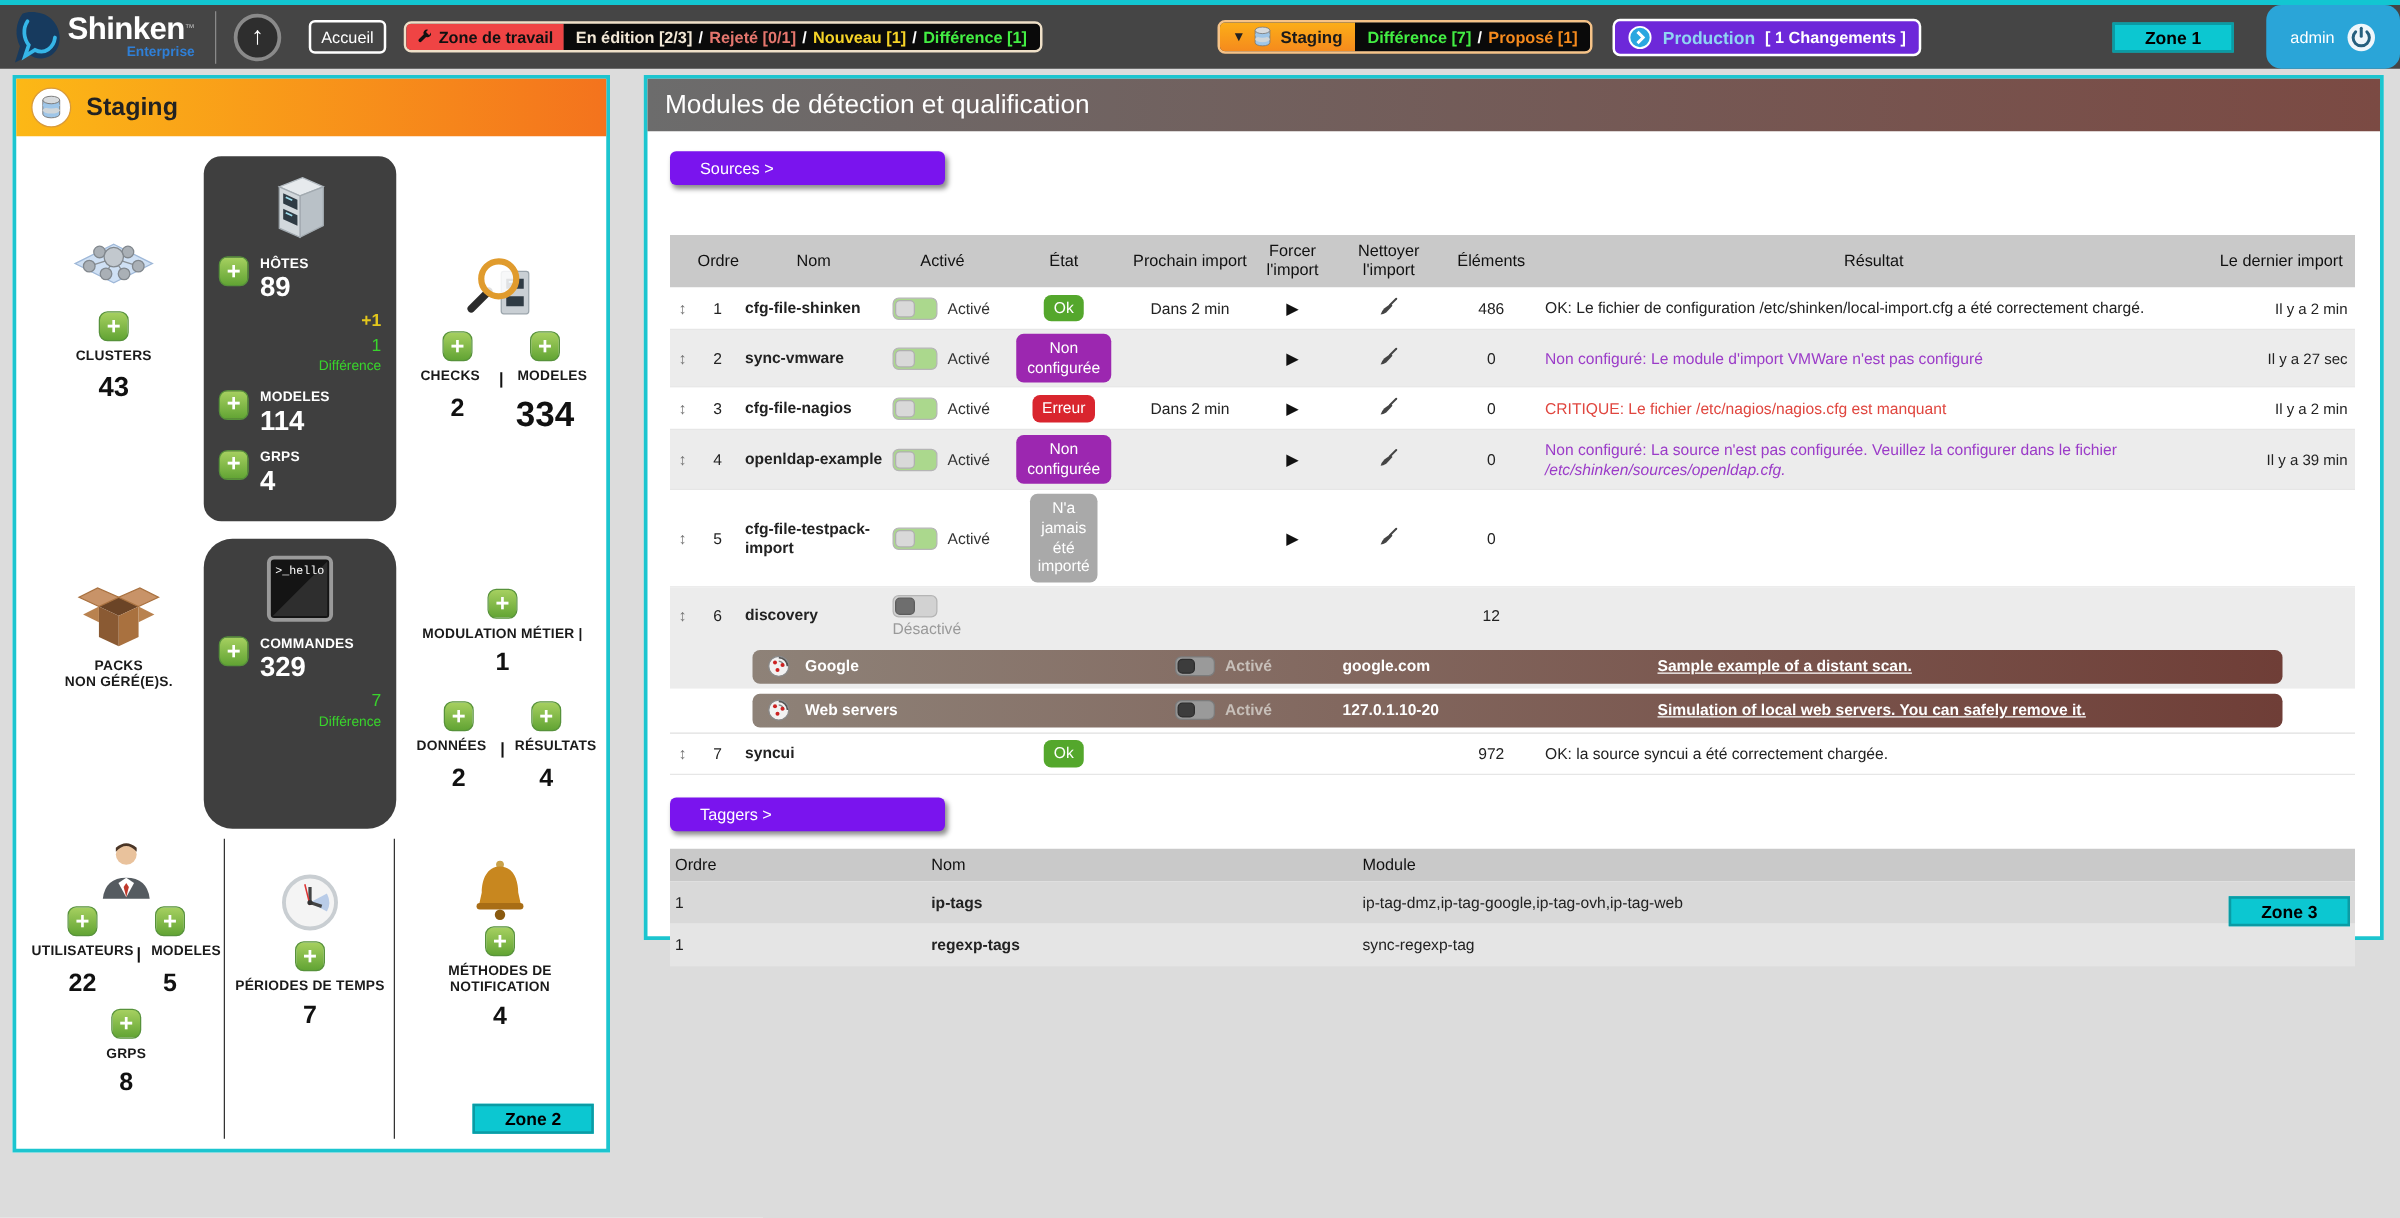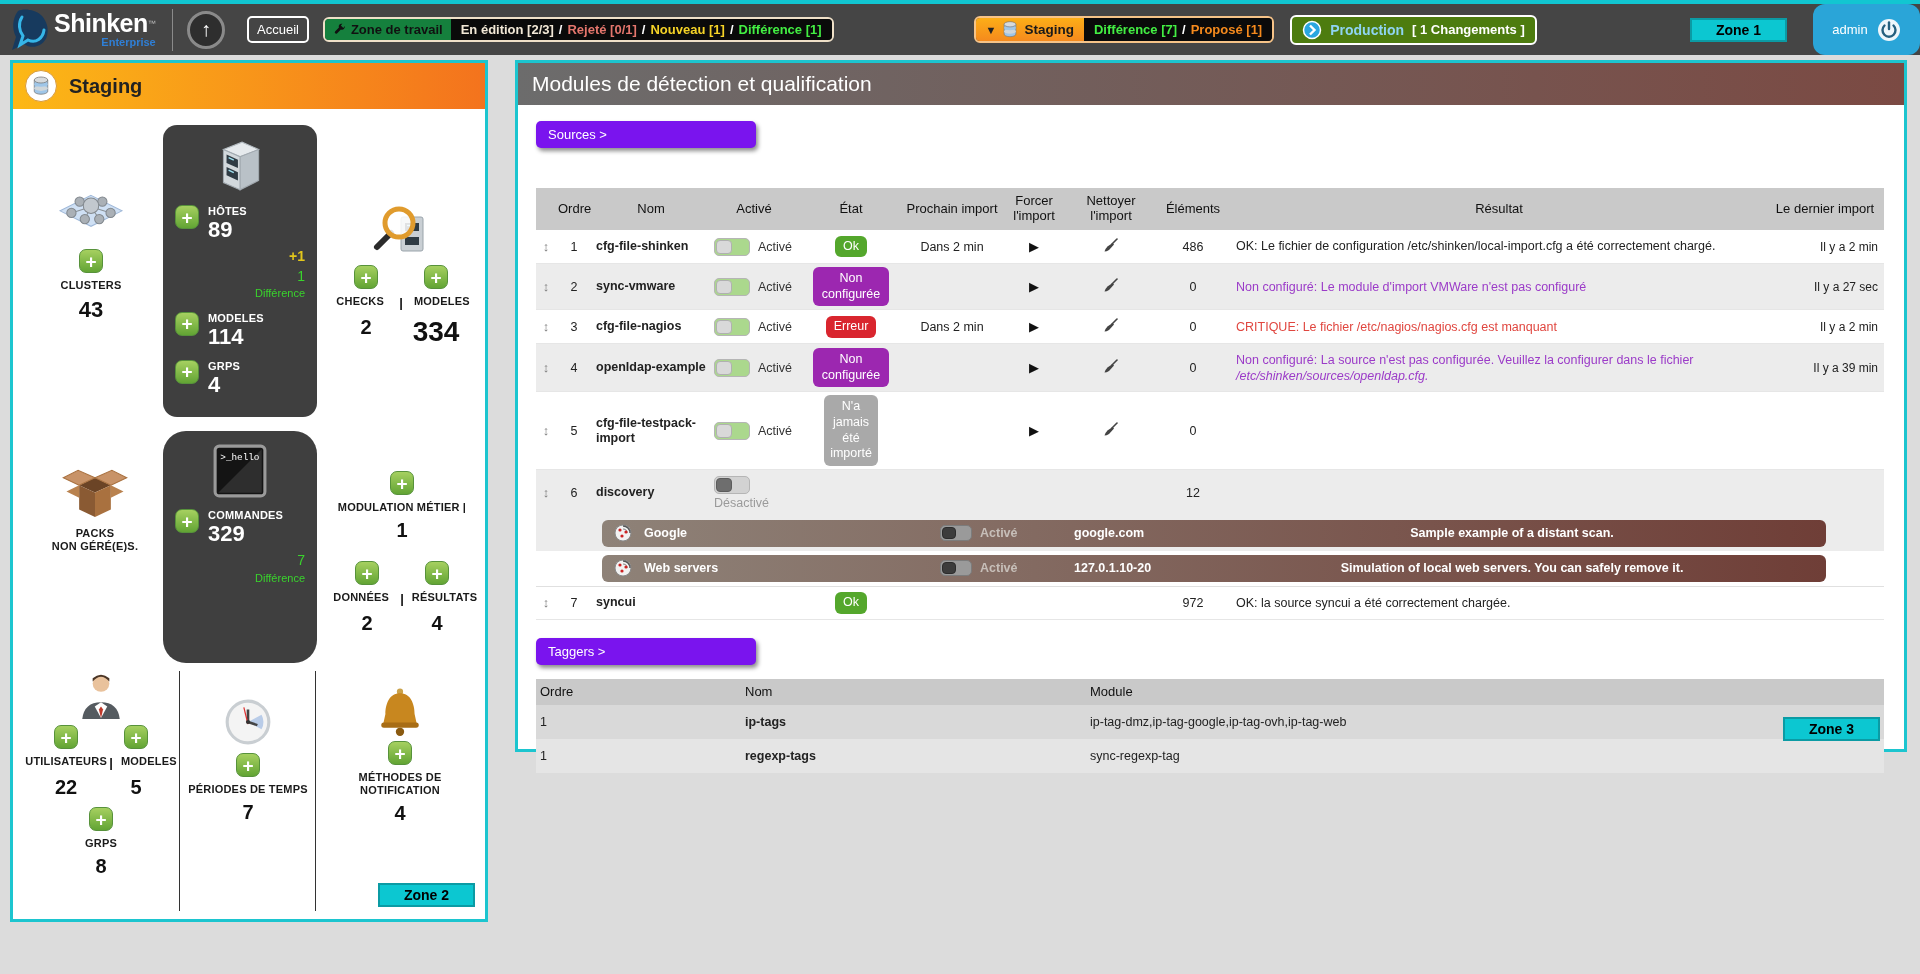--- a/index.html
+++ b/index.html
@@ -15,33 +15,33 @@
   .brand-tm { color:#bbb; font-size:8px; vertical-align:super; }
   .brand-sub { display:block; text-align:right; color:#2f7fd6; font-size:11px; font-weight:700; margin-top:1px; }
   .nav-sep { width:1px; height:42px; background:#8a8a8a; }
   .up-btn { margin-left:14px; width:38px; height:38px; border-radius:50%; background:#2e2e2e;
     border:3px solid #8a8a8a; color:#fff; font-size:20px; font-weight:700; display:flex;
     align-items:center; justify-content:center; cursor:pointer; }
   .btn-accueil { margin-left:22px; border:2px solid #fff; border-radius:5px; color:#fff;
     background:transparent; font-size:13px; padding:4px 8px; cursor:pointer; }
   .combo { display:flex; align-items:stretch; border-radius:6px; overflow:hidden; }
   .wz { margin-left:14px; border:2px solid #efe0c8; }
-  .wz-left { background:#15803d; display:flex; align-items:center; gap:5px; padding:3px 8px;
+  .wz-left { background:#ef4444; display:flex; align-items:center; gap:5px; padding:3px 8px;
     font-size:13px; font-weight:700; color:#111; }
   .wz-right { background:#0a0a0a; display:flex; align-items:center; gap:5px; padding:3px 10px;
     font-size:13px; font-weight:700; }
   .t-cream{color:#f2e8d6} .t-red{color:#e4766d} .t-yellow{color:#f5d327}
   .t-green{color:#43ee43} .t-orange{color:#f58a1d} .t-white{color:#fff}
   .stg { margin-left:140px; border:2px solid #f6c388; }
   .stg-left { background:linear-gradient(180deg,#fcae17,#f58a1d); display:flex; align-items:center;
     gap:6px; padding:3px 10px; font-size:13.5px; font-weight:700; color:#1a1a1a; }
   .caret { font-size:11px; color:#222; }
   .stg-right { background:#0a0a0a; display:flex; align-items:center; gap:5px; padding:3px 10px;
     font-size:13px; font-weight:700; }
-  .prod { margin-left:16px; background:#4d7c0f; border:2px solid #fff; border-radius:6px;
+  .prod { margin-left:16px; background:#6d28d9; border:2px solid #fff; border-radius:6px;
     display:flex; align-items:center; gap:8px; padding:3px 10px; cursor:pointer; }
   .prod-label { color:#8fd4f2; font-size:14px; font-weight:700; }
   .prod-changes { color:#fff; font-size:13px; font-weight:700; }
   .nav-spacer { flex:1; }
   .zone-badge { background:#0cc7d1; border:2px solid #0b9ba4; color:#000; font-weight:700;
     font-size:14px; text-align:center; padding:2px 0; width:97px; }
   .zone1 { margin-right:26px; }
   .admin-box { width:107px; height:51px; background:#2aa5d8; display:flex; align-items:center;
     justify-content:center; gap:9px; color:#fff; font-size:13px;border-radius:12px; }
 
@@ -77,21 +77,21 @@
   .zone2 { position:absolute; right:10px; bottom:12px; }
   .icon-center { display:flex; justify-content:center; }
 
   
   .main-panel { position:absolute; left:515px; top:60px; width:1392px; height:692px;
     background:#fff; border:3px solid #1cc5cf; }
   .mp-header { height:42px; background:linear-gradient(90deg,#6c6c6c,#7b4a43);
     color:#fff; font-size:21px; display:flex; align-items:center; padding-left:14px; }
   .mp-content { position:relative; padding:16px 18px 0 18px; height:644px; }
   .purple-btn { width:220px; height:27px; background:#7a14ee; border:none; border-radius:5px;
-    color:#fff; font-size:13px; text-align:left; padding-left:12px;
+    color:#fff; font-size:13px; text-align:left; padding-left:24px;
     box-shadow:2px 3px 4px rgba(0,0,0,.45); cursor:pointer; display:block;
     font-family:"Liberation Sans", sans-serif; }
   .src-btn { margin-bottom:40px; }
   .tg-btn { margin-top:18px; }
 
   .grid-row { display:grid;
     grid-template-columns:20px 36px 118px 88px 106px 96px 68px 86px 78px 1fr 118px;
     align-items:center; }
   .sources-table { width:1348px; }
   .thead { background:#c9c9c9; min-height:42px; }
@@ -125,21 +125,21 @@
   .b-gray { background:#a9a9a9; width:54px; padding:4px 4px; }
   .play { font-size:13px; color:#111; cursor:pointer; }
   .iconbtn { cursor:pointer; display:inline-flex; }
   .subrow-zone { padding:4px 0; }
   .srbar { margin:0 58px 0 66px; height:27px; border-radius:6px; display:flex; align-items:center;
     background:linear-gradient(90deg,#8e8278,#6f3e37); color:#fff; font-weight:700; font-size:12.5px; }
   .sr-icon { margin-left:12px; display:flex; }
   .sr-name { margin-left:12px; width:296px; }
   .sr-act { color:#c7bfb9; margin-left:8px; width:72px; }
   .sr-target { width:252px; margin-left:22px; }
-  .sr-desc { flex:1; text-align:center; margin-right:128px; }
+  .sr-desc { flex:1; margin-right:128px;text-decoration:underline; }
 
   .taggers-table { width:1348px; margin-top:14px; }
   .tg-grid { display:grid; grid-template-columns:205px 345px 1fr; align-items:center; }
   .tg-head { background:#c9c9c9; min-height:26px; }
   .tg-head .c { font-size:13px; color:#111; }
   .tg-r { min-height:34px; }
   .tg-r1 { background:#d9d9d9; } .tg-r2 { background:#e5e5e5; }
   .tg-name { font-weight:700; }
   .zone3 { position:absolute; right:24px; bottom:8px; }
 </style>

